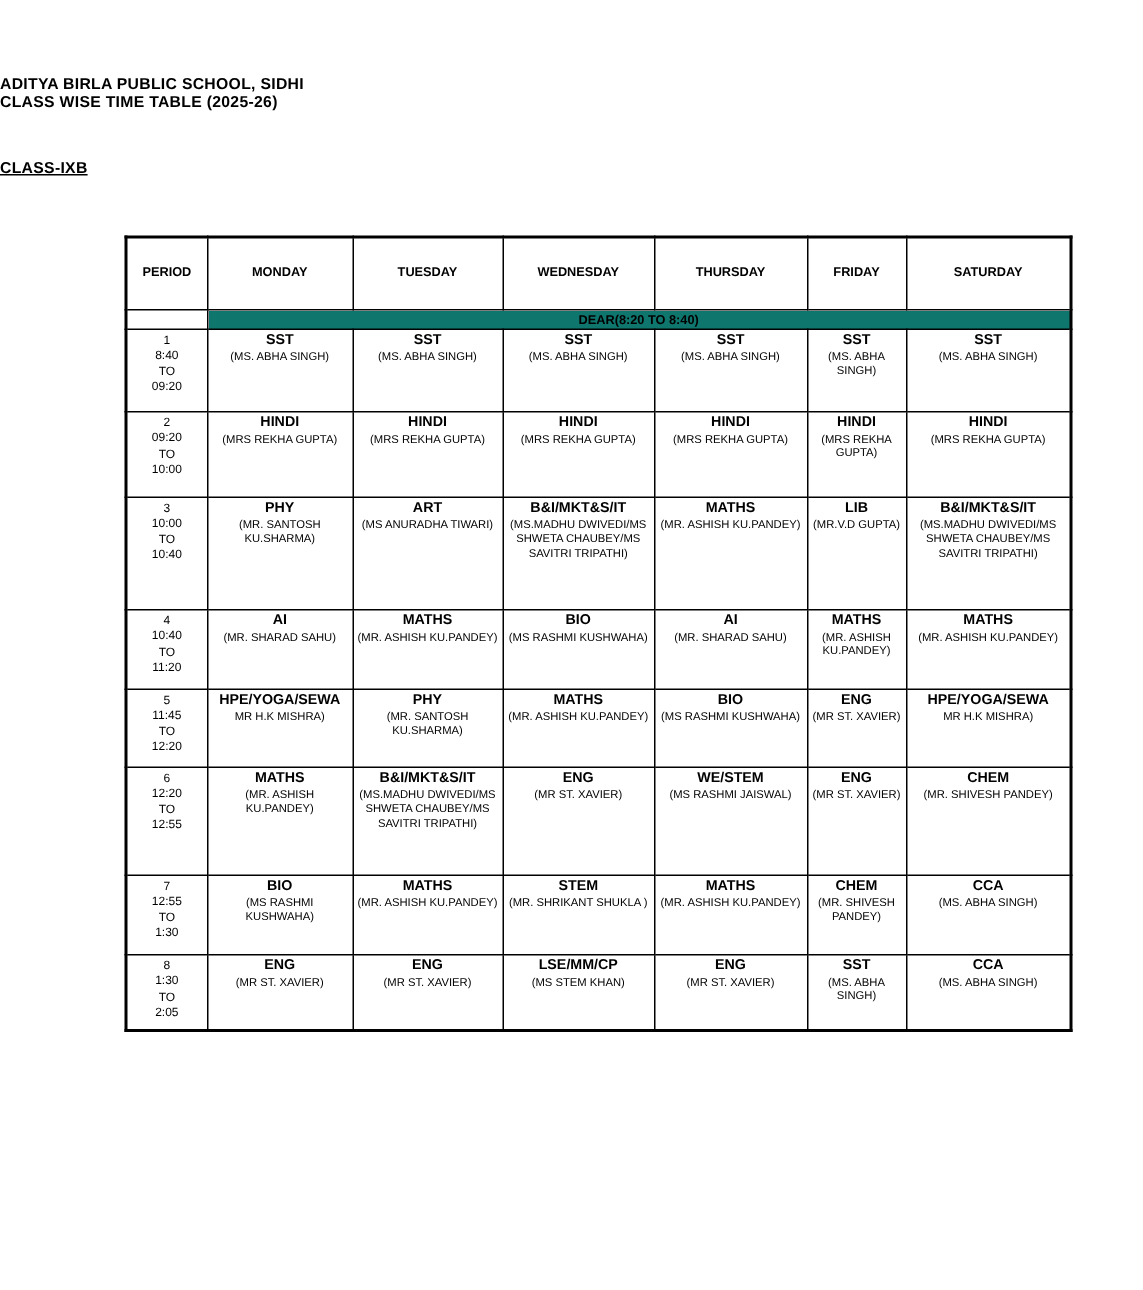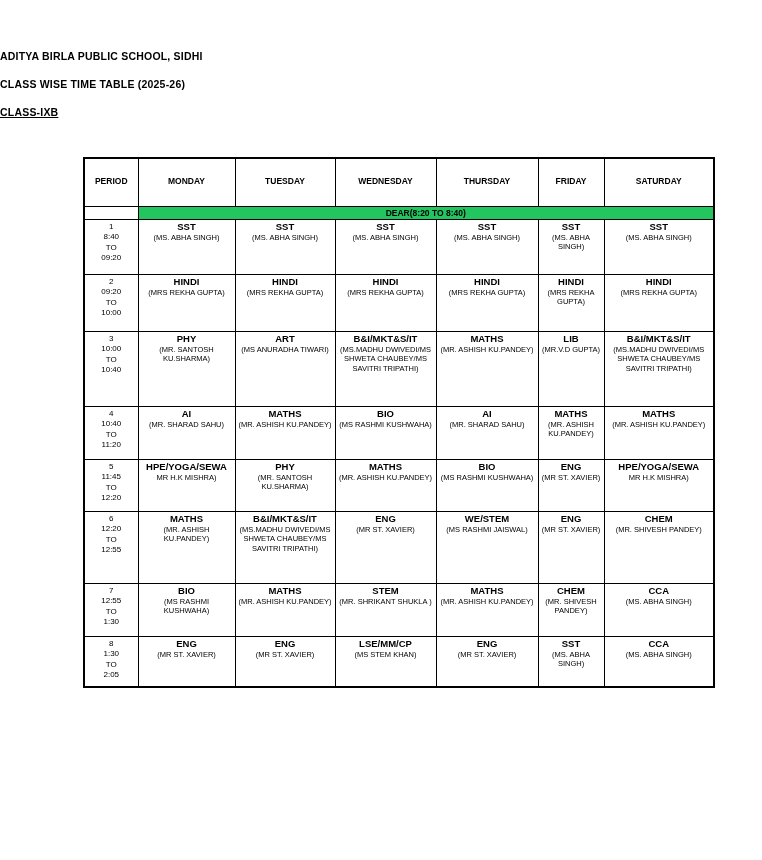--- a/index.html
+++ b/index.html
@@ -5,21 +5,21 @@
   html,body{margin:0;padding:0;}
   body{
     width:762px;height:860px;background:#ffffff;position:relative;
     font-family:"Liberation Sans", sans-serif;color:#000;
   }
   .title{
     position:absolute;left:0;width:654px;text-align:left;
     font-weight:bold;font-size:10.5px;letter-spacing:.2px;
   }
   #school-title{top:50px;}
-  #doc-title{top:78px;}
+  #doc-title{top:62px;}
   #class-title{top:106px;text-decoration:underline;}
   table{
     position:absolute;left:83px;top:157px;width:630px;
     border-collapse:collapse;table-layout:fixed;
     border:2px solid #000;
   }
   th,td{
     border:1.5px solid #000;text-align:center;vertical-align:top;
     padding:1px 2px;overflow:hidden;
   }
@@ -54,21 +54,21 @@
       <th>TUESDAY</th>
       <th>WEDNESDAY</th>
       <th>THURSDAY</th>
       <th>FRIDAY</th>
       <th>SATURDAY</th>
     </tr>
   </thead>
   <tbody id="tbody">
       <tr>
         <td class="empty-cell"></td>
-        <td class="banner" colspan="6" style="background: #22c55e;">DEAR(8:20 TO 8:40)</td>
+        <td class="banner" colspan="6" style="background: #0f766e;">DEAR(8:20 TO 8:40)</td>
       </tr>
       <tr style="height: 55px;">
         <td class="period-cell">
           <div>1</div>
           <div>8:40</div>
           <div>TO</div>
           <div>09:20</div>
         </td>
         <td>
           <div class="subject">SST</div>

